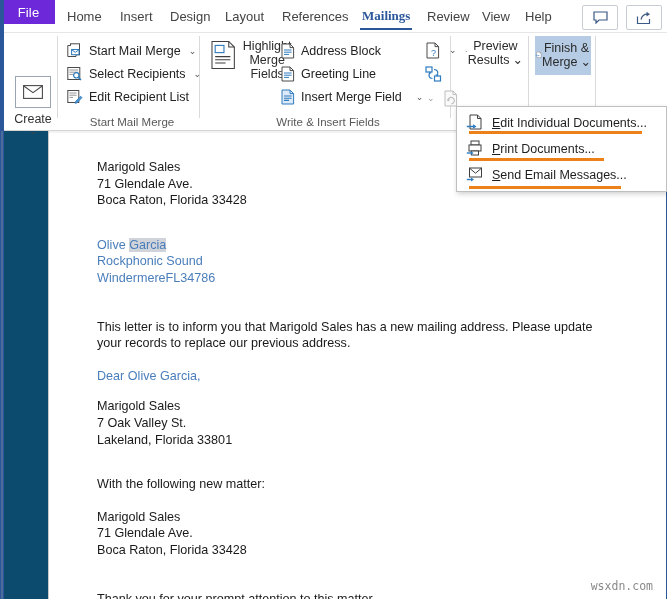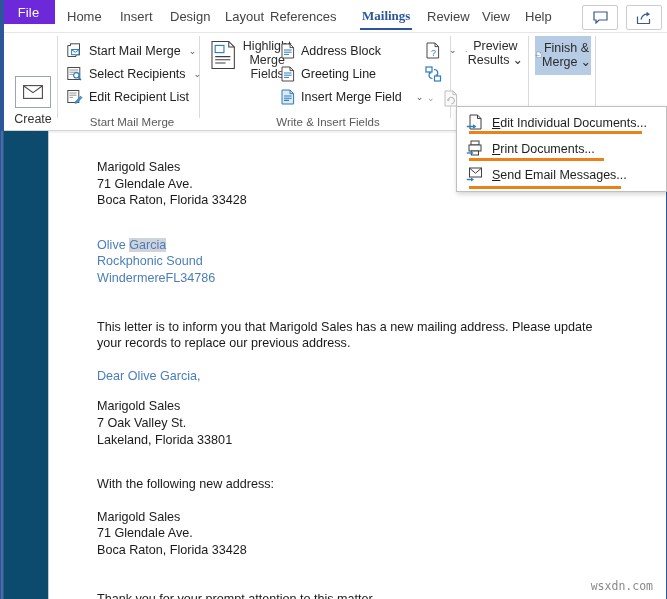--- a/index.html
+++ b/index.html
@@ -284,21 +284,21 @@
   </div>
   <div class="tab" style="left:113px;">
     <span>Insert</span>
   </div>
   <div class="tab" style="left:163px;">
     <span>Design</span>
   </div>
   <div class="tab" style="left:218px;">
     <span>Layout</span>
   </div>
-  <div class="tab" style="left:263px;text-align:right;">
+  <div class="tab" style="left:275px;text-align:right;">
     <span>References</span>
   </div>
   <div class="tab active" style="left:355px;">
     <span>Mailings</span>
   </div>
   <div class="tab" style="left:420px;">
     <span>Review</span>
   </div>
   <div class="tab" style="left:475px;">
     <span>View</span>
@@ -502,21 +502,21 @@
       <div class="para mergefield">Dear Olive Garcia,</div>
 
       <div class="para">
         <div>Marigold Sales</div>
         <div>7 Oak Valley St.</div>
         <div>Lakeland, Florida 33801</div>
       </div>
 
       <div class="gap14"></div>
 
-      <div class="para" style="margin-bottom:16px;">With the following new address:</div>
+      <div class="para" style="margin-bottom:16px;">With the following new matter:</div>
 
       <div class="para">
         <div>Marigold Sales</div>
         <div>71 Glendale Ave.</div>
         <div>Boca Raton, Florida 33428</div>
       </div>
 
       <div class="gap18"></div>
 
       <div class="para" style="margin-bottom:16px;">Thank you for your prompt attention to this matter.</div>

